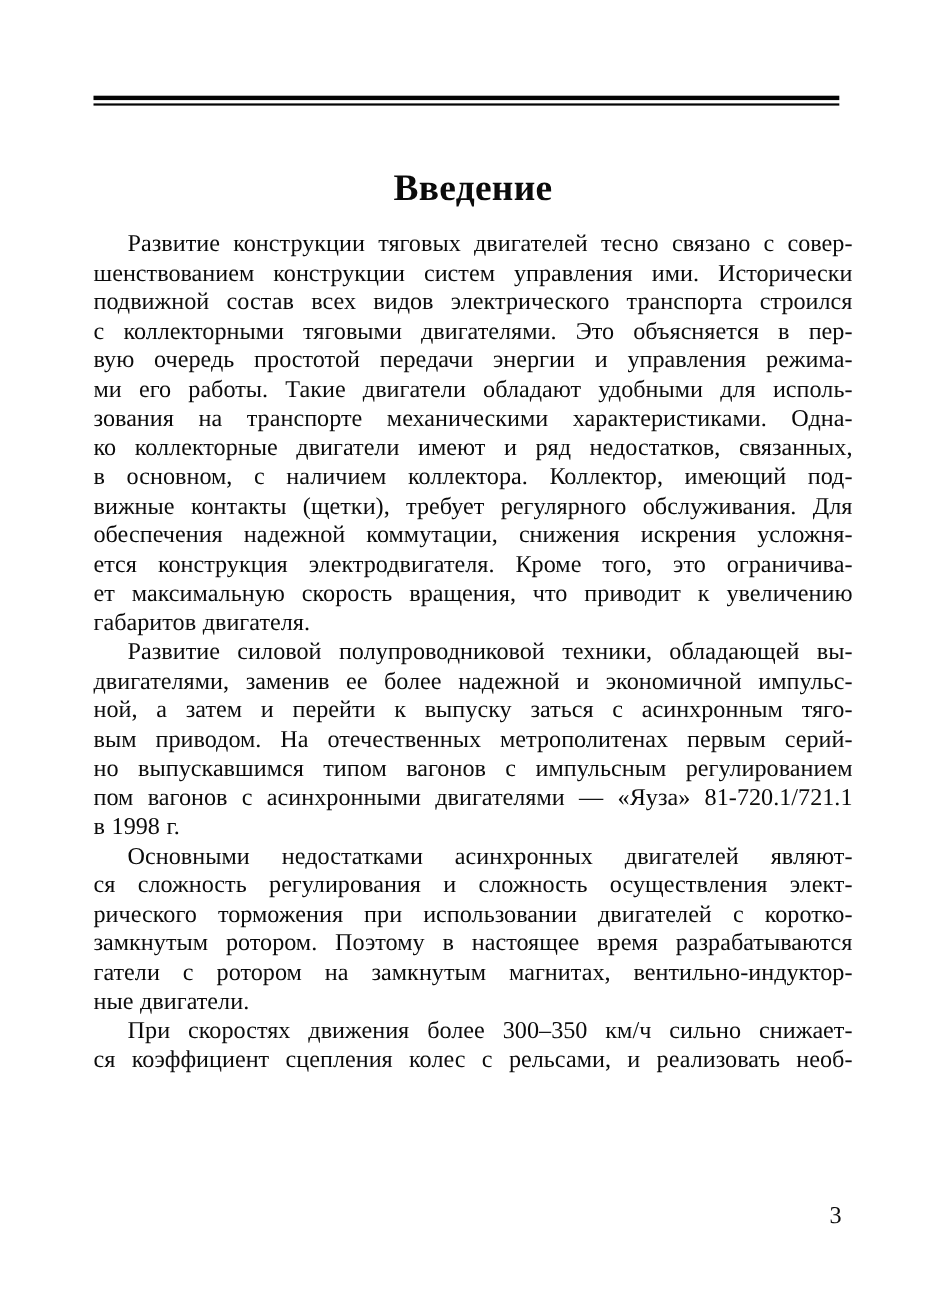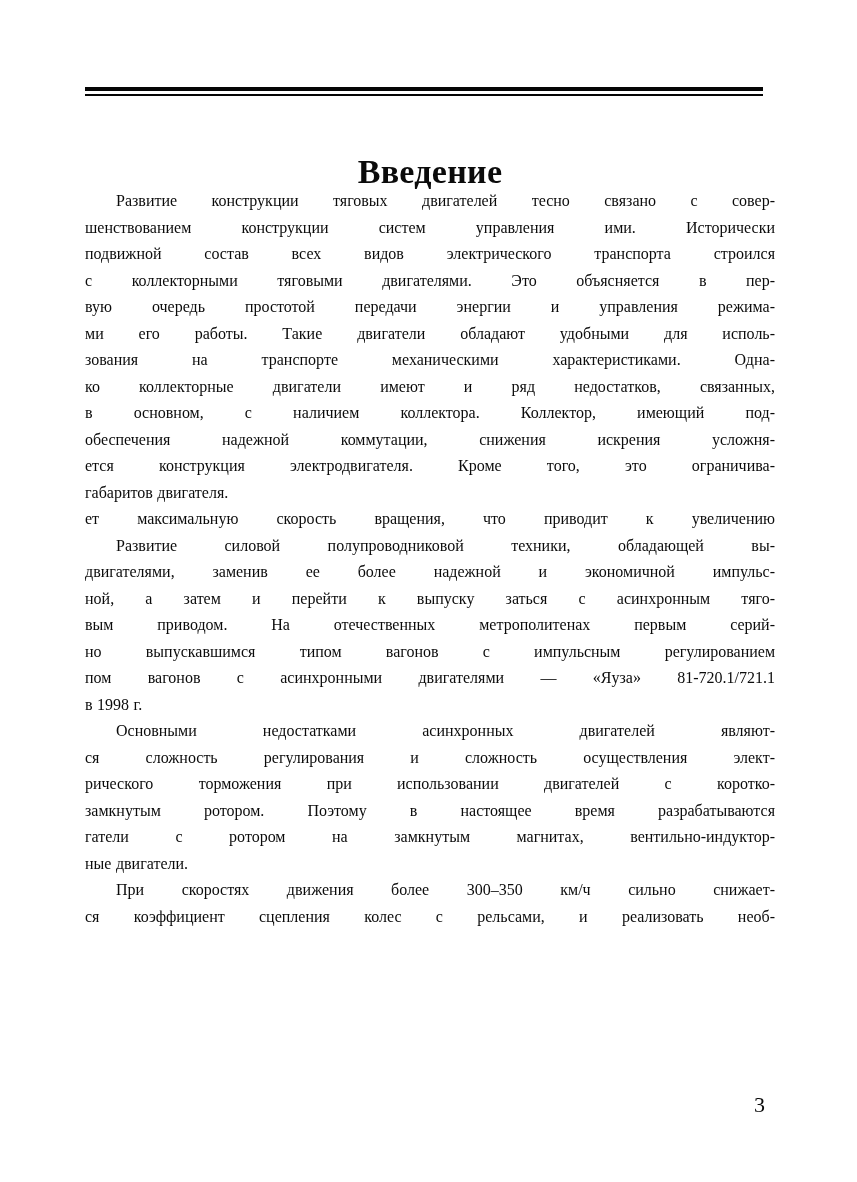--- a/index.html
+++ b/index.html
@@ -31,23 +31,23 @@
     top: 153px;
     width: 690px;
     text-align: center;
     font-size: 34px;
     font-weight: bold;
     letter-spacing: 0.3px;
   }
   .content {
     position: absolute;
     left: 85px;
-    top: 188px;
+    top: 208px;
     width: 690px;
-    font-size: 16px;
+    font-size: 22px;
     line-height: 26.5px;
     word-spacing: 0.5px;
   }
   .paragraph { margin: 0; }
   .line {
     text-align: left;
     white-space: nowrap;
   }
   .line.fill {
     white-space: normal;
@@ -78,24 +78,25 @@
       <div class="paragraph">
         <div class="line fill first">Развитие конструкции тяговых двигателей тесно связано с совер-</div>
         <div class="line fill">шенствованием конструкции систем управления ими. Исторически</div>
         <div class="line fill">подвижной состав всех видов электрического транспорта строился</div>
         <div class="line fill">с коллекторными тяговыми двигателями. Это объясняется в пер-</div>
         <div class="line fill">вую очередь простотой передачи энергии и управления режима-</div>
         <div class="line fill">ми его работы. Такие двигатели обладают удобными для исполь-</div>
         <div class="line fill">зования на транспорте механическими характеристиками. Одна-</div>
         <div class="line fill">ко коллекторные двигатели имеют и ряд недостатков, связанных,</div>
         <div class="line fill">в основном, с наличием коллектора. Коллектор, имеющий под-</div>
+        <div class="line fill">вижные контакты (щетки), требует регулярного обслуживания. Для</div>
         <div class="line fill">обеспечения надежной коммутации, снижения искрения усложня-</div>
         <div class="line fill">ется конструкция электродвигателя. Кроме того, это ограничива-</div>
+        <div class="line fill">ет максимальную скорость вращения, что приводит к увеличению</div>
         <div class="line">габаритов двигателя.</div>
-        <div class="line fill">ет максимальную скорость вращения, что приводит к увеличению</div>
       </div>
       <div class="paragraph">
         <div class="line fill first">Развитие силовой полупроводниковой техники, обладающей вы-</div>
         <div class="line fill">двигателями, заменив ее более надежной и экономичной импульс-</div>
         <div class="line fill">ной, а затем и перейти к выпуску заться с асинхронным тяго-</div>
         <div class="line fill">вым приводом. На отечественных метрополитенах первым серий-</div>
         <div class="line fill">но выпускавшимся типом вагонов с импульсным регулированием</div>
         <div class="line fill">пом вагонов с асинхронными двигателями — «Яуза» 81-720.1/721.1</div>
         <div class="line">в 1998 г.</div>
       </div>

